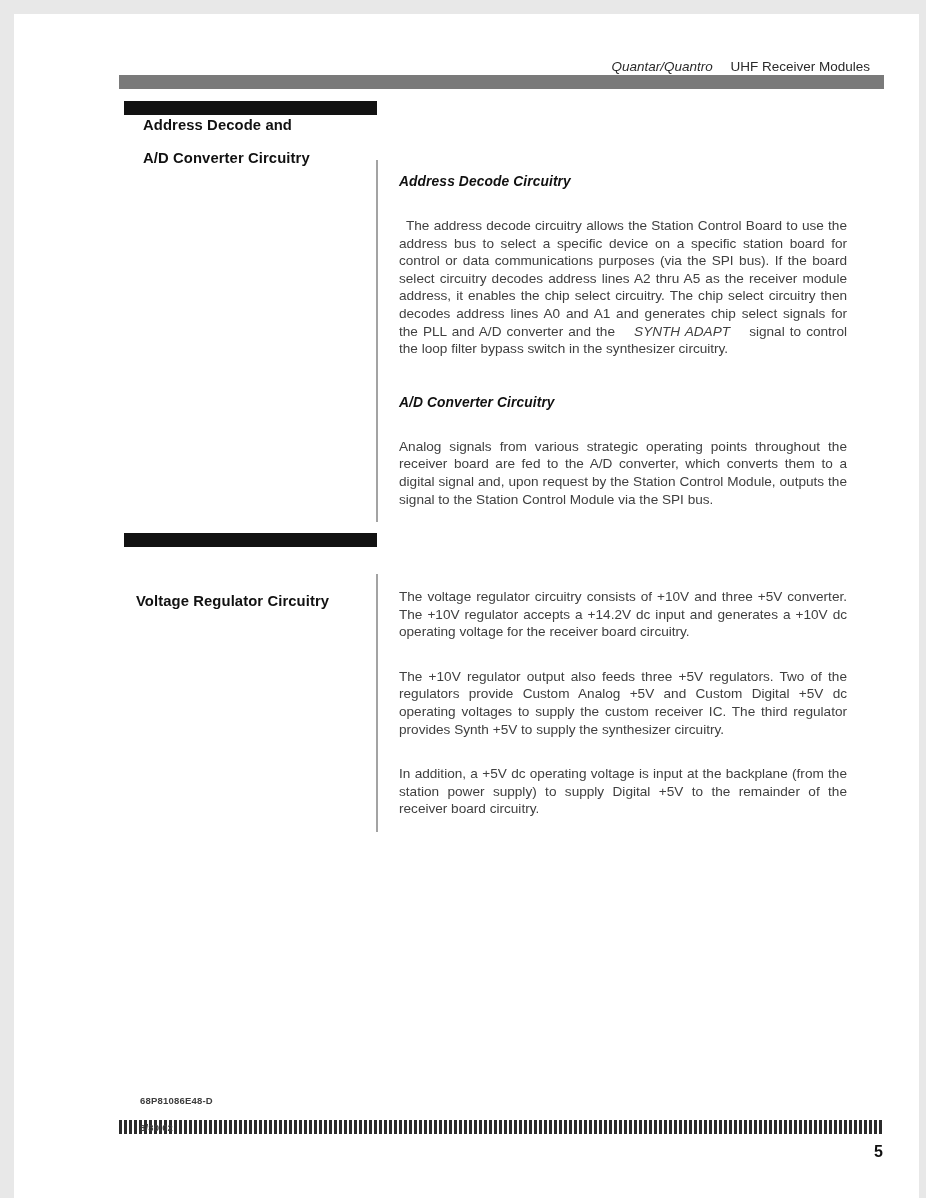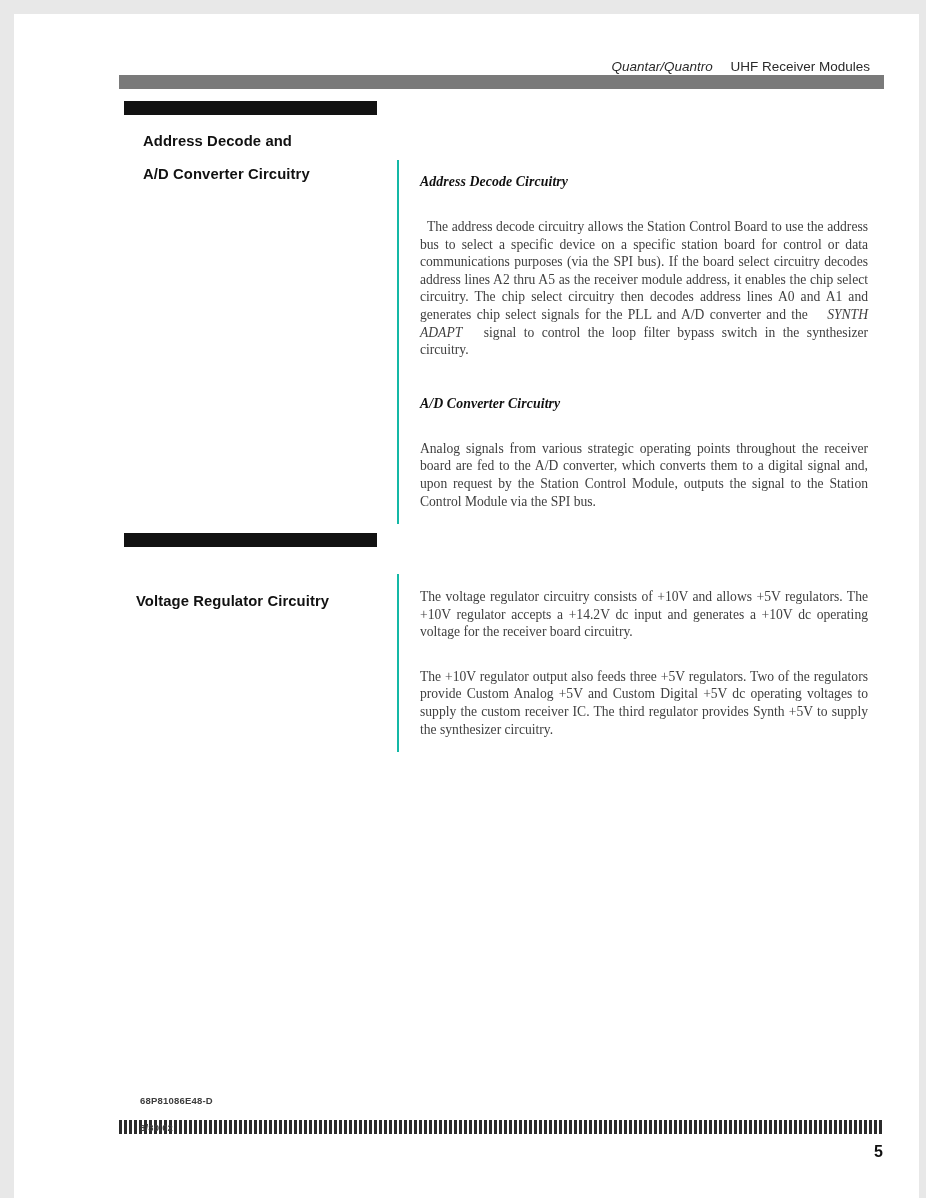--- a/index.html
+++ b/index.html
@@ -48,31 +48,30 @@
 
   .section-title {
     position: absolute;
     left: 115px;
     font-size: 14.8px;
     font-weight: bold;
     color: #111;
     line-height: 19px;
     letter-spacing: 0.1px;
   }
-  .title-1 { top: 104px; }
+  .title-1 { top: 88px; }
   .title-2 { top: 537px; margin-top: 34px; }
 
   
   .section-content {
     position: absolute;
-    left: 383px;
+    left: 362px;
     width: 485px;
-    border-left: 2px solid #14b8a6;
+    border-left: 2px solid #a3a3a3;
     padding-left: 14px;
-    font-family: Liberation Serif, serif;
   }
   .content-1 { top: 146px; }
   .content-2 { top: 560px; }
 
   .sub-heading {
     font-size: 13.8px;
     font-weight: bold;
     font-style: italic;
     color: #111;
     margin-bottom: 14px;
@@ -146,22 +145,23 @@
     <div class="sub-heading">Address Decode Circuitry</div>
     <p class="para"><span>The address decode circuitry allows the Station Control Board to use the address bus to select a specific device on a specific station board for control or data communications purposes (via the SPI bus). If the board select circuitry decodes address lines A2 thru A5 as the receiver module address, it enables the chip select circuitry. The chip select circuitry then decodes address lines A0 and A1 and generates chip select signals for the PLL and A/D converter and the </span><span class="it">SYNTH ADAPT</span><span> signal to control the loop filter bypass switch in the synthesizer circuitry.</span></p>
     <div class="sub-heading gap-before-sub">A/D Converter Circuitry</div>
     <p class="para">Analog signals from various strategic operating points throughout the receiver board are fed to the A/D converter, which converts them to a digital signal and, upon request by the Station Control Module, outputs the signal to the Station Control Module via the SPI bus.</p>
   </div>
 
   <div class="section-bar bar-2"></div>
   <div class="section-title title-2">Voltage Regulator Circuitry</div>
 
   <div class="section-content content-2">
-    <p class="para">The voltage regulator circuitry consists of +10V and allows +5V regulators. The +10V regulator accepts a +14.2V dc input and generates a +10V dc operating voltage for the receiver board circuitry.</p>
+    <p class="para">The voltage regulator circuitry consists of +10V and three +5V converter. The +10V regulator accepts a +14.2V dc input and generates a +10V dc operating voltage for the receiver board circuitry.</p>
     <p class="para">The +10V regulator output also feeds three +5V regulators. Two of the regulators provide Custom Analog +5V and Custom Digital +5V dc operating voltages to supply the custom receiver IC. The third regulator provides Synth +5V to supply the synthesizer circuitry.</p>
+    <p class="para">In addition, a +5V dc operating voltage is input at the backplane (from the station power supply) to supply Digital +5V to the remainder of the receiver board circuitry.</p>
   </div>
 
   <div class="footer-rule"></div>
   <div class="footer-doc">
     <div>68P81086E48-D</div>
     <div>8/30/02</div>
   </div>
   <div class="footer-page-num">5</div>
 
 </div>

